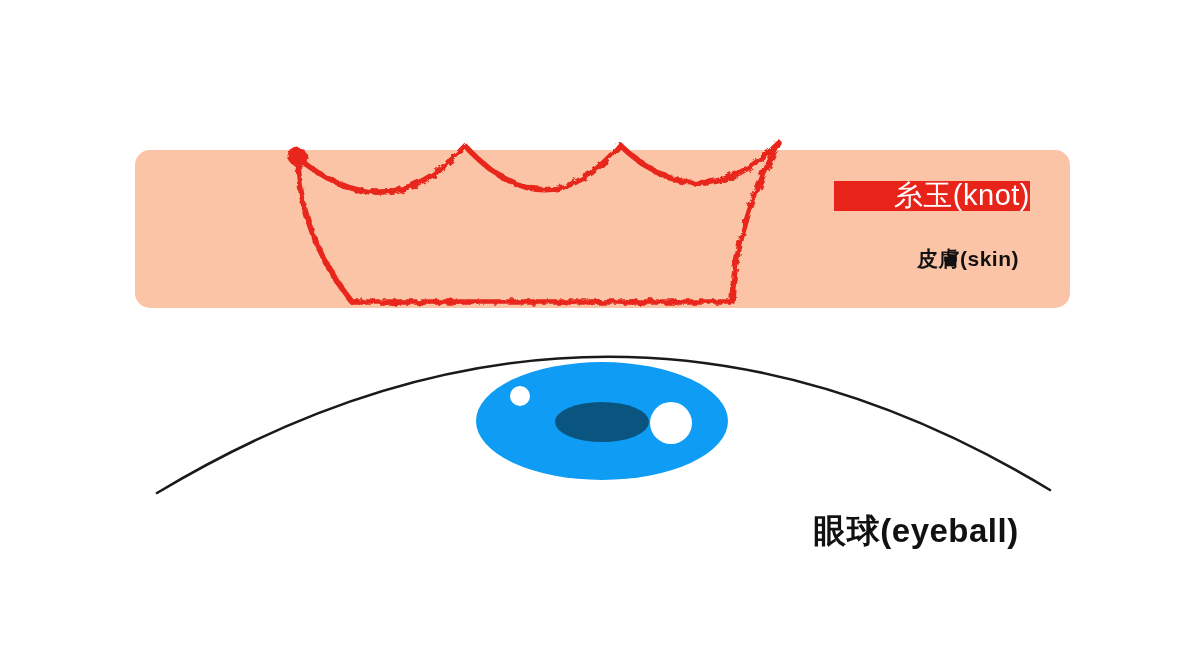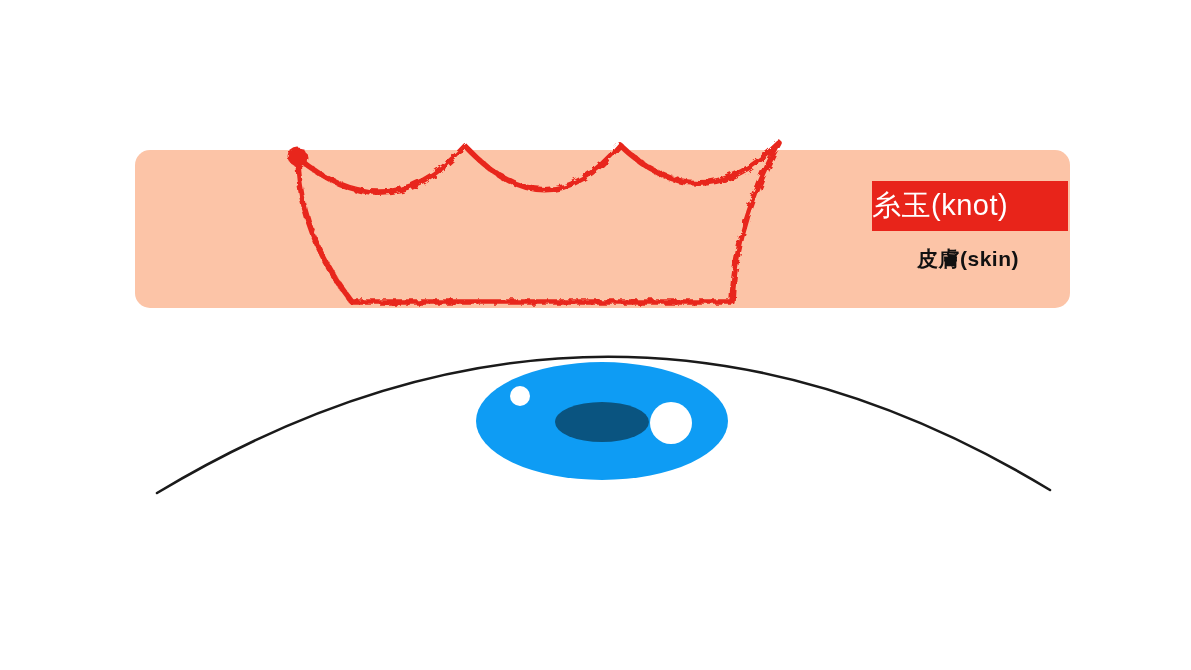--- a/index.html
+++ b/index.html
@@ -22,27 +22,27 @@
     width: 1191px;
     height: 670px;
     display: block;
   }
   .label {
     position: absolute;
     white-space: nowrap;
     user-select: none;
   }
   .knot-badge {
-    left: 872px;
+    left: 834px;
     top: 181px;
     width: 196px;
-    height: 50px;
+    height: 30px;
     display: flex;
     align-items: center;
-    justify-content: flex-start;
+    justify-content: flex-end;
     font-size: 29px;
     font-weight: 500;
     letter-spacing: 0.5px;
   }
   .skin-label {
     left: 858px;
     top: 238px;
     width: 220px;
     height: 42px;
     display: flex;
@@ -100,14 +100,17 @@
   </svg>
 
   <div class="label knot-badge" style="background: rgb(232, 36, 26); color: rgb(255, 255, 255);">
     <span>糸玉(knot)</span>
   </div>
 
   <div class="label skin-label" style="color: rgb(17, 17, 17);">
     <span>皮膚(skin)</span>
   </div>
 
+  <div class="label eyeball-label" style="color: rgb(17, 17, 17);">
+    <span>眼球(eyeball)</span>
+  </div>
 
 </div>
 
 </body></html>

